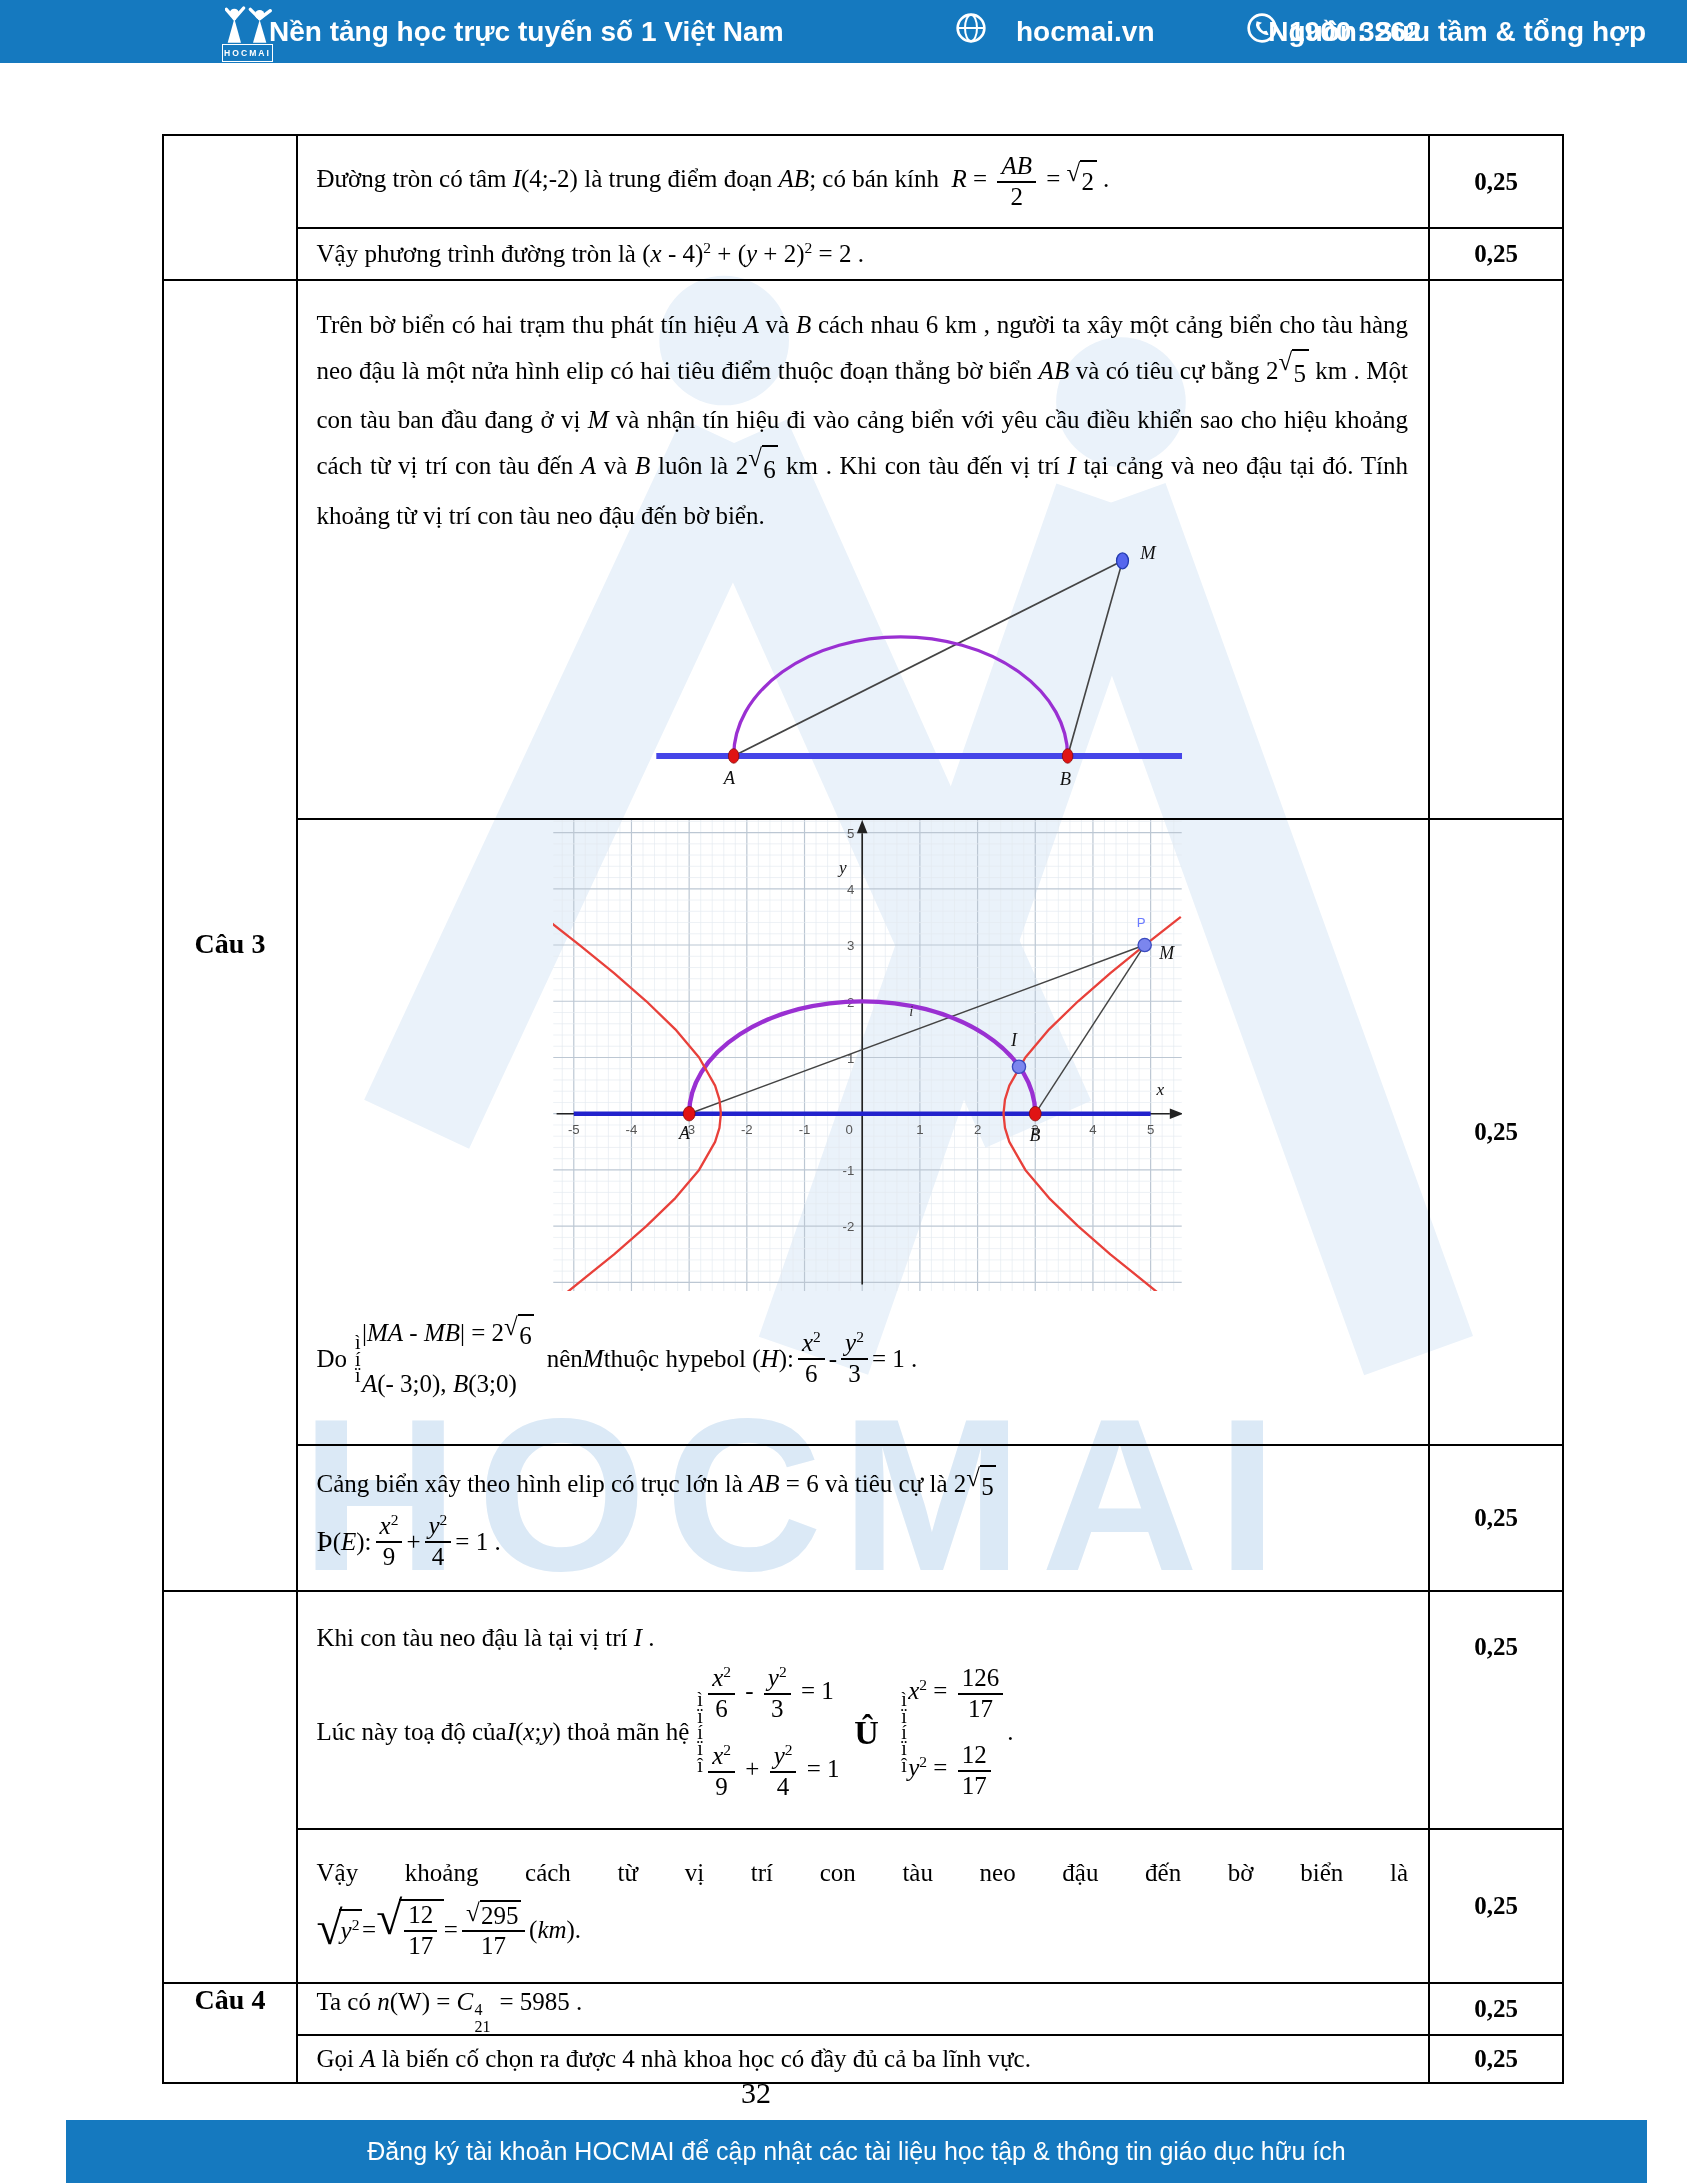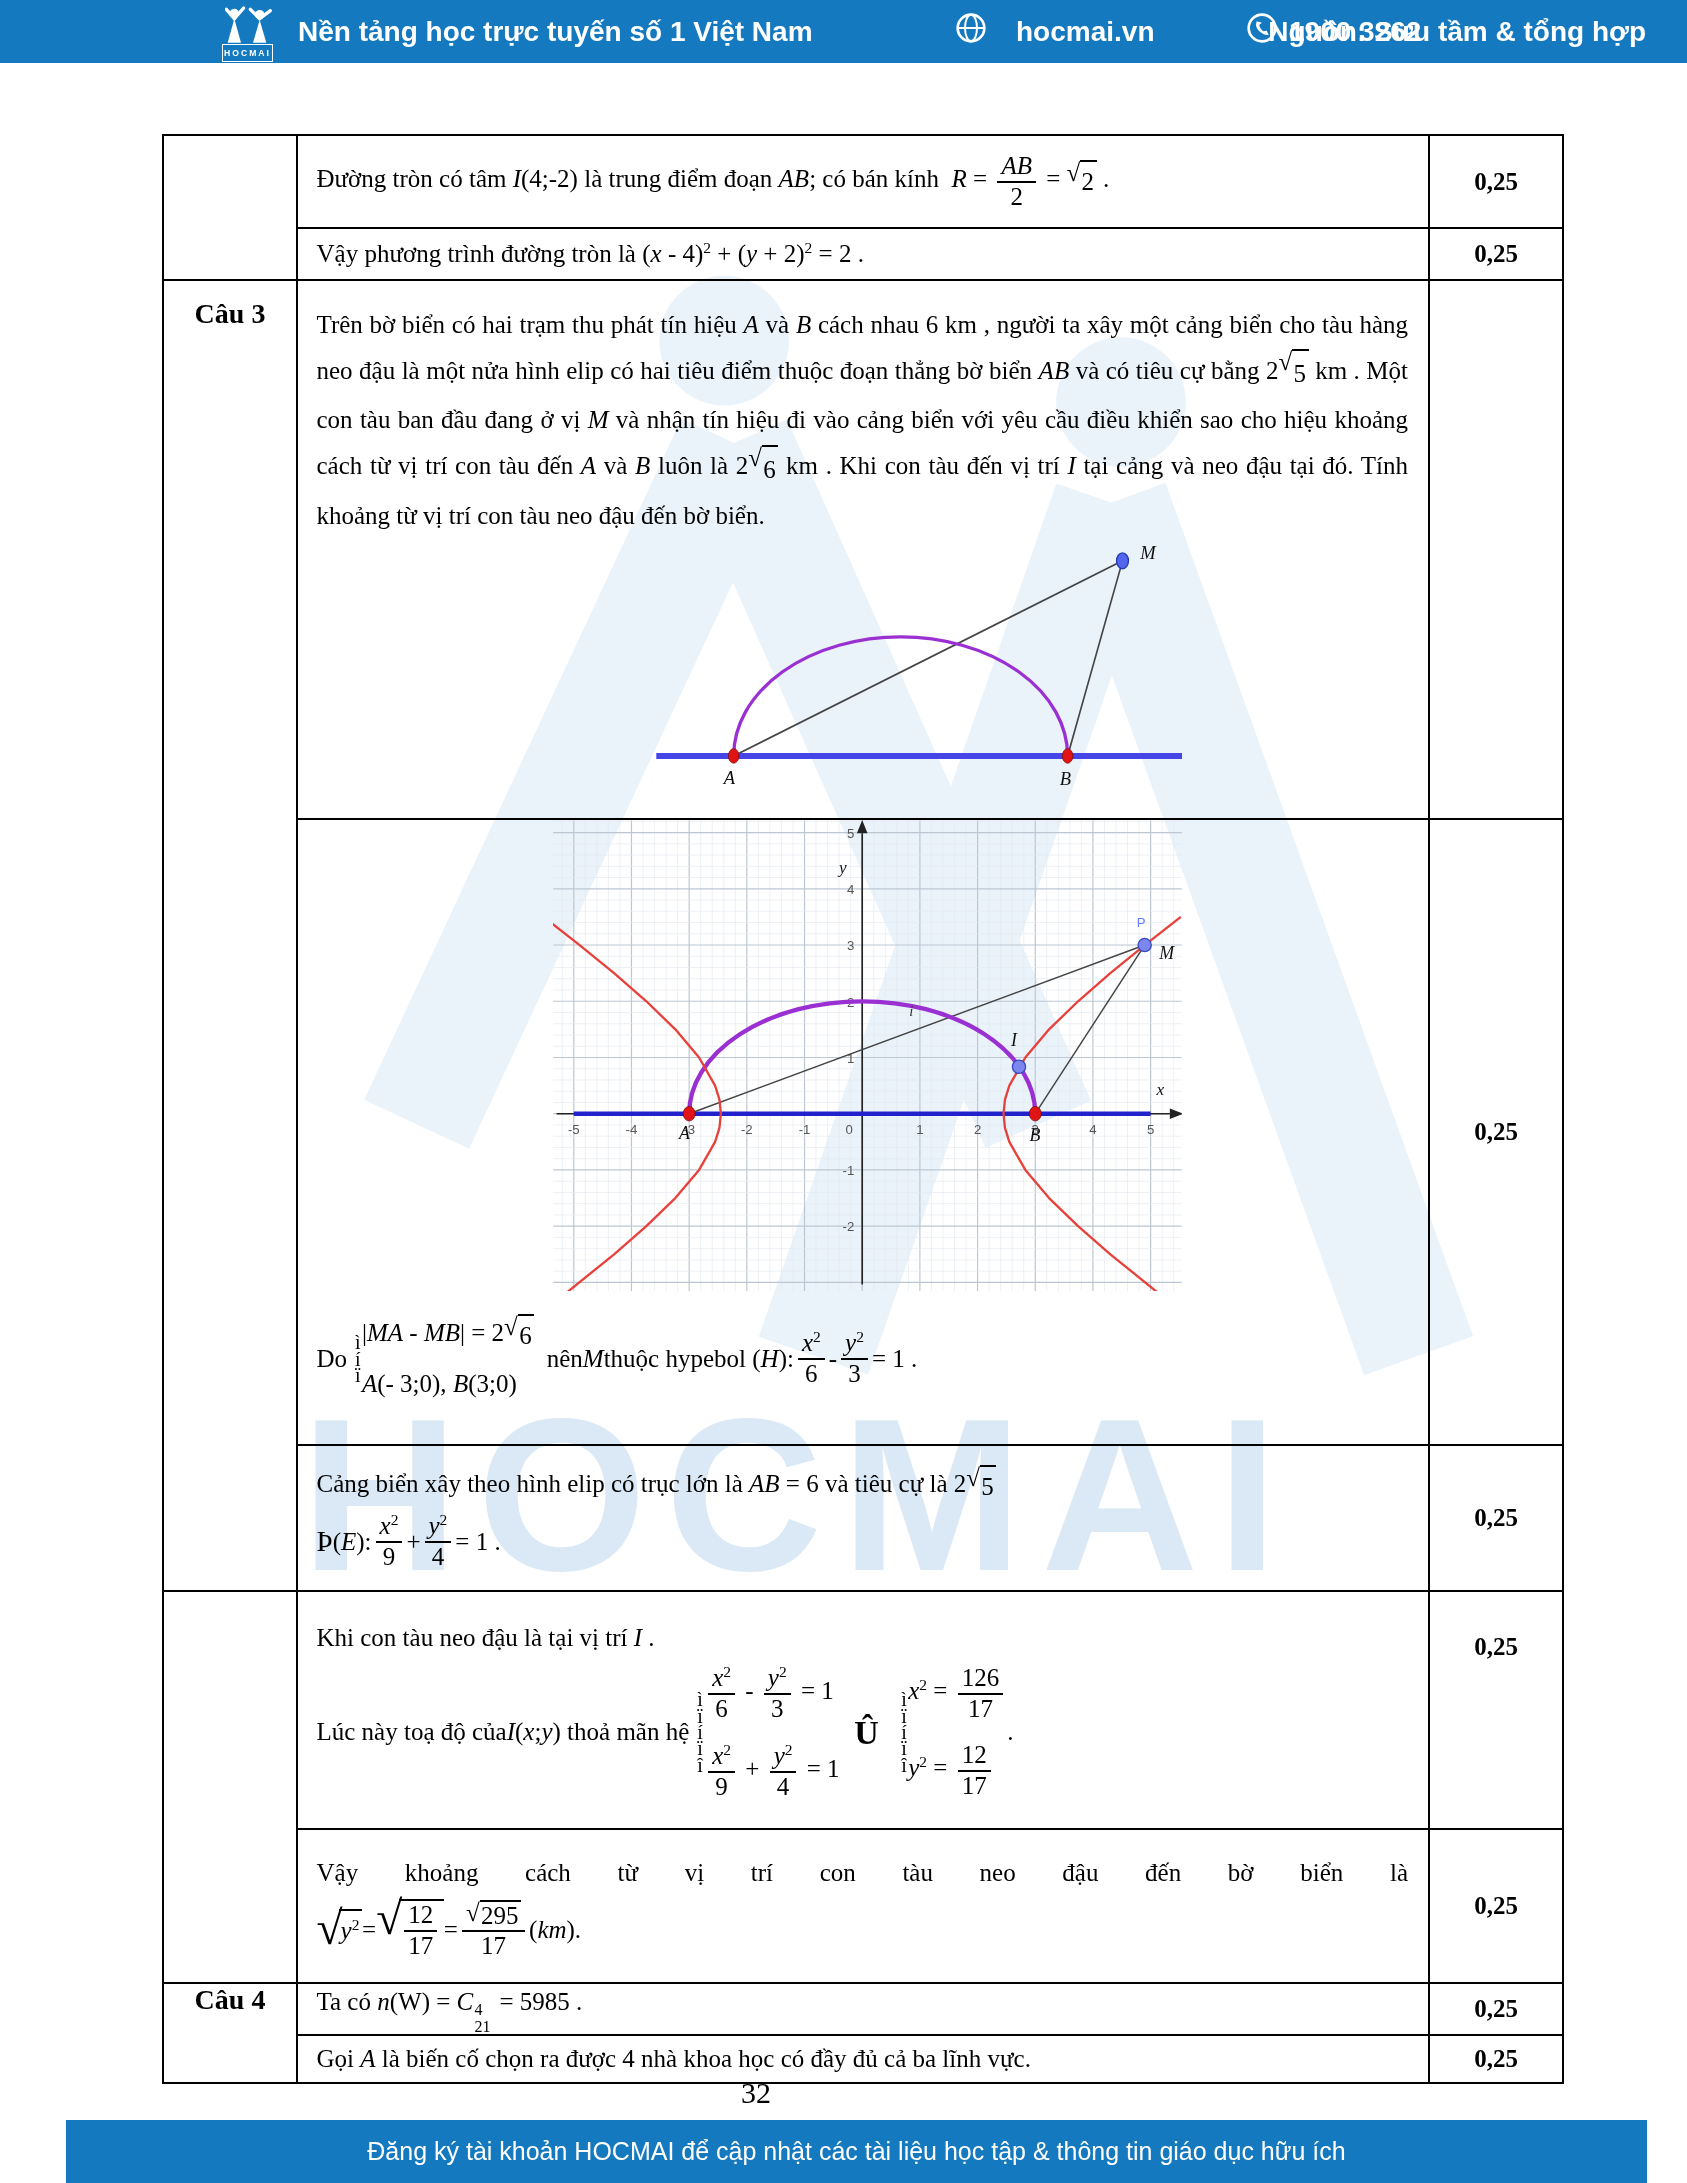--- a/index.html
+++ b/index.html
@@ -5,41 +5,41 @@
   html,body{margin:0;padding:0;}
   .page{position:relative;width:1687px;height:2183px;background:#ffffff;overflow:hidden;
         font-family:"Liberation Serif",serif;color:#000;}
   
   .wm{position:absolute;z-index:0;}
   .wm-text{left:301px;top:1386px;font-family:"Liberation Sans",sans-serif;
            font-weight:bold;font-size:218px;letter-spacing:18.5px;color:#dbe9f6;line-height:1;}
   
   .topbar{position:absolute;left:0;top:0;width:1687px;height:63px;background:#1579bf;z-index:2;}
   .topbar *{color:#fff;font-family:"Liberation Sans",sans-serif;}
-  .brand-text{position:absolute;left:298px;top:16px;font-size:28px;font-weight:600;}
+  .brand-text{position:absolute;left:269px;top:16px;font-size:28px;font-weight:600;}
   .site-text{position:absolute;left:998px;top:16px;font-size:28px;font-weight:600;margin-left:18px;}
   .phone-text{position:absolute;left:1289px;top:16px;font-size:28px;font-weight:600;}
   .source-text{position:absolute;right:41px;top:16px;font-size:28px;font-weight:600;}
   .hicon{position:absolute;top:12px;}
   .logo-box{position:absolute;left:222px;top:44px;width:49px;height:16px;border:1.3px solid #fff;
             display:flex;align-items:center;justify-content:center;font-size:8.6px;font-weight:bold;
             letter-spacing:2px;}
   .botbar{position:absolute;left:66px;top:2120px;width:1581px;height:63px;background:#1579bf;z-index:2;
           display:flex;align-items:center;justify-content:center;}
   .botbar span{color:#fff;font-family:"Liberation Sans",sans-serif;font-size:25px;}
   .pageno{position:absolute;left:0;top:2076px;width:1512px;text-align:center;font-size:30px;z-index:1;}
   
   .anstable{position:absolute;left:162px;top:134px;z-index:1;display:grid;
             grid-template-columns:134px 1132px 132px;
             grid-template-rows:93px 52px 539px 626px 146px 238px 154px 52px 46px;
             border:2px solid #000;font-size:25px;}
   .cell{border-right:2px solid #000;border-bottom:2px solid #000;box-sizing:border-box;background:transparent;}
   .nobot{border-bottom:none;}
   .lab{grid-column:1;display:flex;justify-content:center;font-weight:bold;font-size:28px;}
-  .lab-top{align-items:flex-start;padding-top:17px;}
+  .lab-top{align-items:center;padding-top:17px;}
   .lab-mid{align-items:flex-start;}
   .cont{grid-column:2;padding:4px 20px 4px 18.5px;display:flex;flex-direction:column;justify-content:center;line-height:1.62;}
   .cont-top{justify-content:flex-start;}
   .pts{grid-column:3;border-right:none;display:flex;align-items:center;justify-content:center;font-weight:bold;}
   .pts-top{align-items:flex-start;padding-top:41px;}
   .statement{text-align:justify;line-height:46px;}
   .justify-line{text-align:justify;text-align-last:justify;line-height:44px;}
   
   i{font-style:italic;}
   sup{font-size:0.62em;}

